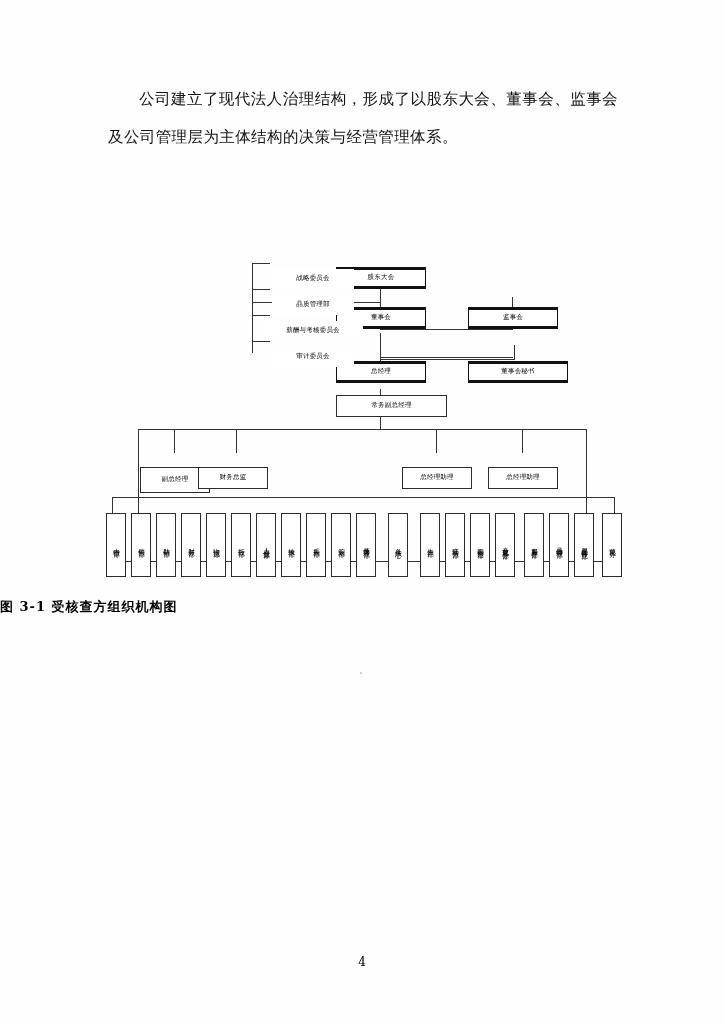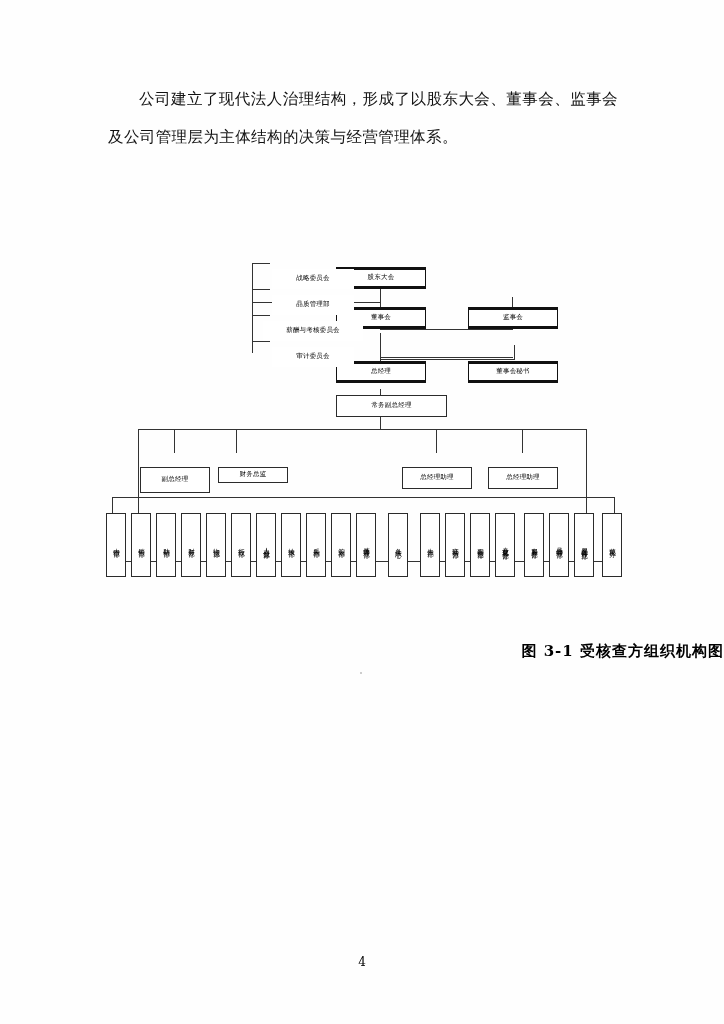--- a/index.html
+++ b/index.html
@@ -82,26 +82,25 @@
     background: #333;
   }
   .lnh { height: 1px; }
   .lnv { width: 1px; }
 
   .caption {
     position: absolute;
     left: 0;
     top: 598px;
     width: 724px;
-    text-align: right;
-    font-size: 15px;
+    text-align: left;
+    font-size: 13px;
     font-weight: bold;
     font-family: "DejaVu Serif", "Liberation Serif", serif;
     letter-spacing: 1px;
-    margin-top: 44px;
   }
   .page-number {
     position: absolute;
     left: 0;
     top: 955px;
     width: 724px;
     text-align: center;
     font-size: 12px;
     font-family: "DejaVu Serif", "Liberation Serif", serif;
   }
@@ -156,31 +155,31 @@
     <div class="ln lnv" style="left:514px; top:252px; height:64px;"></div>
 
     <div class="node thick" style="left:236px; top:6px; width:90px; height:22px;">股东大会</div>
 
     <div class="node thick" style="left:236px; top:46px; width:90px; height:22px;">董事会</div>
 
     <div class="node thick" style="left:368px; top:46px; width:90px; height:22px;">监事会</div>
 
     <div class="node thick" style="left:236px; top:100px; width:90px; height:22px;">总经理</div>
 
-    <div class="node thick" style="left:368px; top:100px; width:90px; height:22px;">董事会秘书</div>
+    <div class="node thick" style="left:368px; top:100px; width:100px; height:22px;">董事会秘书</div>
 
     <div class="node" style="left:236px; top:134px; width:111px; height:22px;">常务副总经理</div>
 
     <div class="node" style="left:172px; top:8px; width:82px; height:20px; border:none;">战略委员会</div>
     <div class="node" style="left:172px; top:34px; width:82px; height:20px; border:none;">品质管理部</div>
     <div class="node" style="left:163px; top:60px; width:100px; height:20px; border:none;">薪酬与考核委员会</div>
     <div class="node" style="left:172px; top:86px; width:82px; height:20px; border:none;">审计委员会</div>
 
     <div class="node" style="left:40px; top:206px; width:70px; height:26px;">副总经理</div>
-    <div class="node" style="left:118px; top:206px; width:70px; height:16px;">财务总监</div>
+    <div class="node" style="left:98px; top:206px; width:70px; height:22px;">财务总监</div>
     <div class="node" style="left:302px; top:206px; width:70px; height:22px;">总经理助理</div>
     <div class="node" style="left:388px; top:206px; width:70px; height:22px;">总经理助理</div>
 
     <div class="node vert" style="left:6px;   top:252px; width:20px; height:64px;">内审部</div>
     <div class="node vert" style="left:31px;  top:252px; width:20px; height:64px;">销售部</div>
     <div class="node vert" style="left:56px;  top:252px; width:20px; height:64px;">助销部</div>
     <div class="node vert" style="left:81px;  top:252px; width:20px; height:64px;">财务部</div>
     <div class="node vert" style="left:106px; top:252px; width:20px; height:64px;">物流部</div>
     <div class="node vert" style="left:131px; top:252px; width:20px; height:64px;">行政部</div>
     <div class="node vert" style="left:156px; top:252px; width:20px; height:64px;">人力资源部</div>

